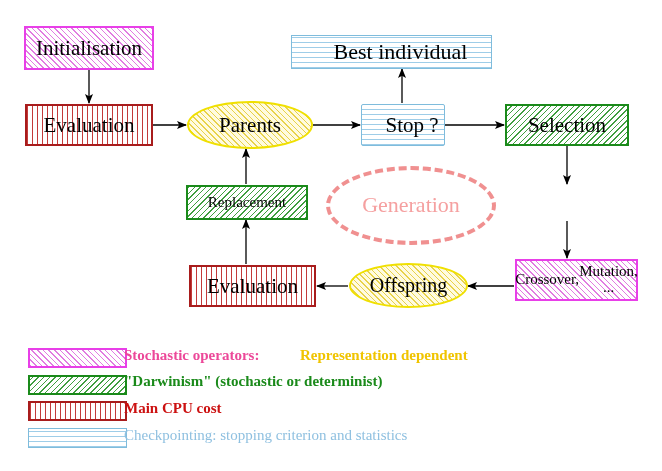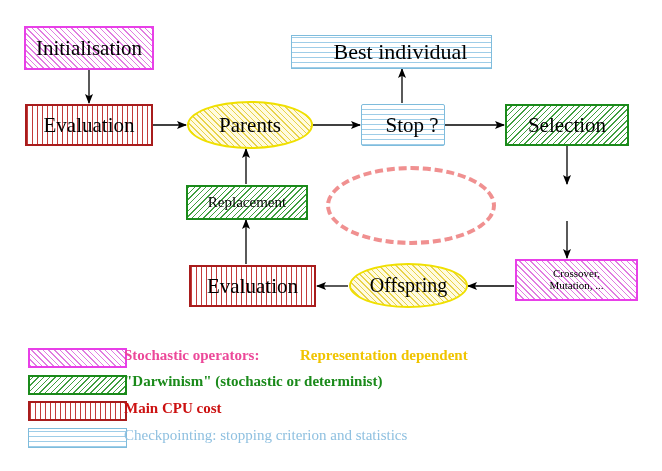--- a/index.html
+++ b/index.html
@@ -164,23 +164,24 @@
 
   <div class="node fill-green" style="left:186px; top:185px; width:122px; height:35px; font-size:15px;">
     <span class="lbl">Replacement</span>
   </div>
 
   <div class="node fill-green" style="left:505px; top:104px; width:124px; height:42px; font-size:21px;">
     <span class="lbl">Selection</span>
   </div>
 
   <div class="dashed-ellipse" style="left:326px; top:166px; width:170px; height:79px;"></div>
-
-
-  <div class="node fill-magenta" style="left:515px; top:259px; width:123px; height:42px; font-size:11px; flex-direction:column; justify-content:center;">
+  <div class="gen-label" style="left:326px; top:192px; width:170px; font-size:22px;">Generation</div>
+
+
+  <div class="node fill-magenta" style="left:515px; top:259px; width:123px; height:42px; font-size:15px; justify-content:center;">
     <span class="lbl">Crossover,</span>
     <span class="lbl">Mutation, ...</span>
   </div>
 
   <div class="node fill-yellow-ell" style="left:349px; top:263px; width:119px; height:45px; font-size:20px;">
     <span class="lbl">Offspring</span>
   </div>
 
   <div class="node fill-red" style="left:189px; top:265px; width:127px; height:42px; font-size:21px;">
     <span class="lbl">Evaluation</span>

